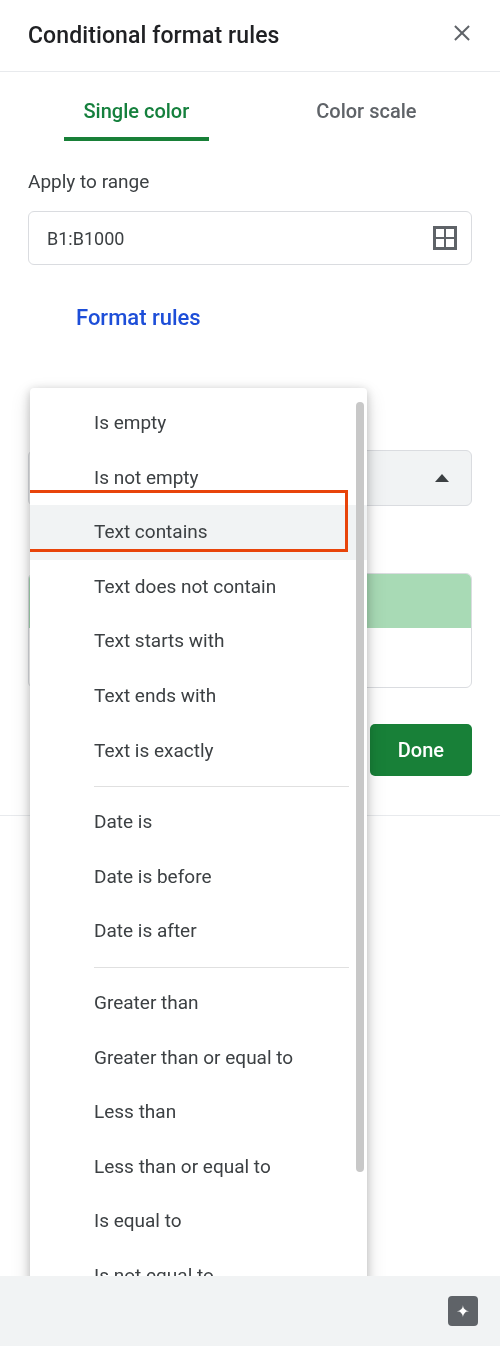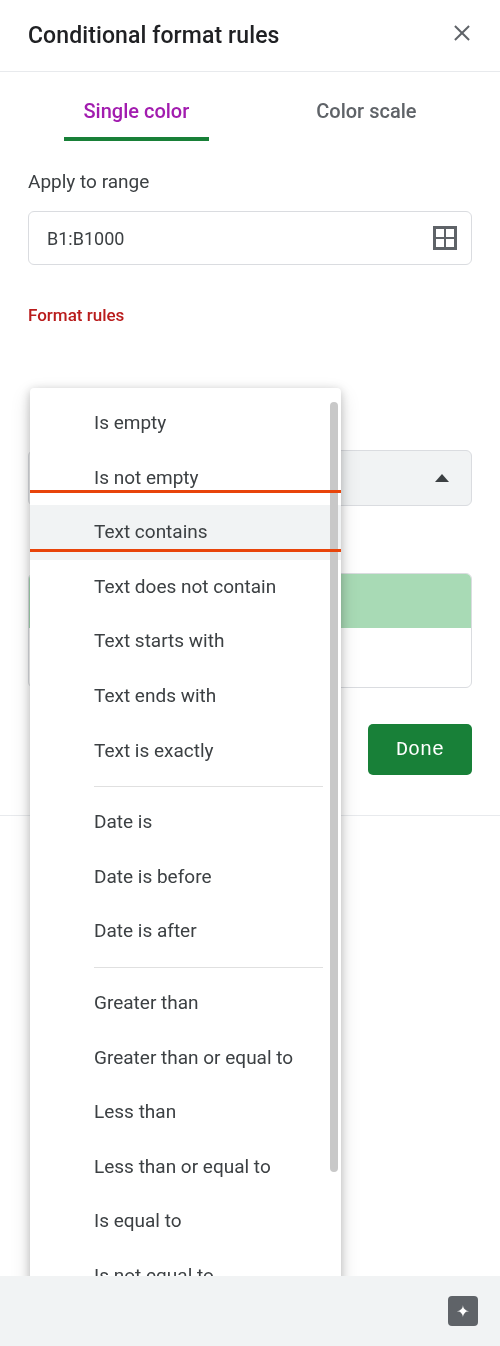--- a/index.html
+++ b/index.html
@@ -53,21 +53,21 @@
       border-bottom: 1px solid transparent;
     }
     .tab {
       font-size: 20px;
       font-weight: 500;
       color: #5f6368;
       padding: 12px 20px 14px 20px;
       cursor: pointer;
     }
     .tab.active {
-      color: #a21caf;
+      color: #15803d;
       border-bottom: 4px solid #188038;
     }
 
     .section {
       padding: 28px 28px 0 28px;
     }
     .section-label {
       font-size: 19px;
       font-weight: 400;
       color: #3c4043;
@@ -96,23 +96,24 @@
       grid-template-rows: 1fr 1fr;
       gap: 0;
       border: 2px solid #5f6368;
     }
     .grid-icon > div {
       border: 1px solid #5f6368;
     }
 
     .format-rules-label {
       padding: 40px 28px 0 28px;
-      font-size: 17px;
+      font-size: 22px;
       font-weight: 500;
-      color: #b91c1c;
+      color: #1d4ed8;
+      margin-left: 48px;
     }
 
     .behind-select {
       position: absolute;
       top: 450px;
       left: 28px;
       right: 28px;
       height: 56px;
       border: 1px solid #dadce0;
       background: #f1f3f4;
@@ -150,36 +151,35 @@
       top: 724px;
       right: 28px;
       background: #188038;
       color: #fff;
       font-size: 20px;
       font-weight: 500;
       border: none;
       border-radius: 5px;
       padding: 14px 28px;
       cursor: pointer;
-      font-family: Liberation Mono, monospace;
     }
 
     .divider-line {
       position: absolute;
       top: 815px;
       left: 0;
       right: 0;
       border-top: 1px solid #e8eaed;
     }
 
     .dropdown-panel {
       position: absolute;
       top: 388px;
       left: 30px;
-      width: 311px;
+      width: 337px;
       background: #fff;
       border-radius: 4px;
       box-shadow: 0 2px 10px rgba(0,0,0,0.2), 0 8px 20px rgba(0,0,0,0.15);
       padding: 8px 0 8px 0;
       overflow: hidden;
     }
     .dropdown-inner {
       position: relative;
     }
     .dropdown-item {

